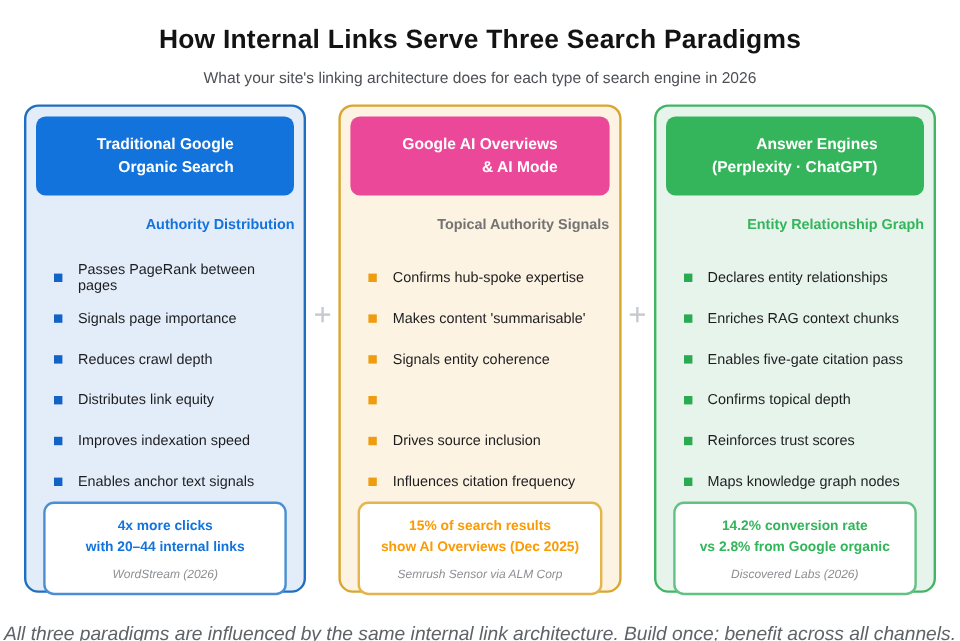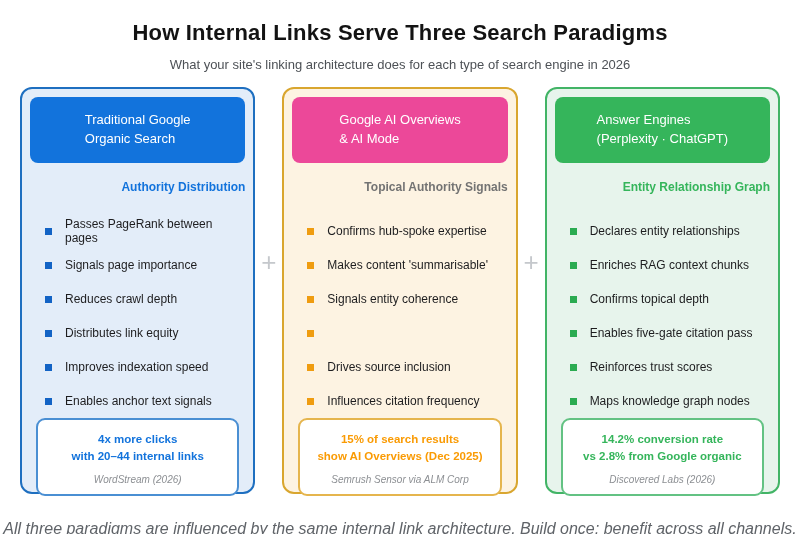--- a/index.html
+++ b/index.html
@@ -37,24 +37,24 @@
     display: flex;
     flex-direction: column;
   }
   .card-header {
     border-radius: 8px;
     min-height: 66px;
     display: flex;
     align-items: center;
     justify-content: center;
     color: #ffffff;
-    font-weight: 400;
+    font-weight: 700;
     font-size: 13px;
     line-height: 1.45;
-    text-align: left;
+    text-align: right;
     white-space: pre-line;
   }
   .section-label {
     margin-top: 17px;
     text-align: right;
     font-weight: 700;
     font-size: 12px;
   }
   .divider {
     height: 1px;
@@ -221,25 +221,25 @@
       <div class="item">
         <span class="bullet" style="background-color: rgb(43, 171, 81);"></span>
         <span class="item-text">Declares entity relationships</span>
       </div>
       <div class="item">
         <span class="bullet" style="background-color: rgb(43, 171, 81);"></span>
         <span class="item-text">Enriches RAG context chunks</span>
       </div>
       <div class="item">
         <span class="bullet" style="background-color: rgb(43, 171, 81);"></span>
+        <span class="item-text">Enables five-gate citation pass</span>
+      </div>
+      <div class="item">
+        <span class="bullet" style="background-color: rgb(43, 171, 81);"></span>
         <span class="item-text">Confirms topical depth</span>
-      </div>
-      <div class="item">
-        <span class="bullet" style="background-color: rgb(43, 171, 81);"></span>
-        <span class="item-text">Enables five-gate citation pass</span>
       </div>
       <div class="item">
         <span class="bullet" style="background-color: rgb(43, 171, 81);"></span>
         <span class="item-text">Reinforces trust scores</span>
       </div>
       <div class="item">
         <span class="bullet" style="background-color: rgb(43, 171, 81);"></span>
         <span class="item-text">Maps knowledge graph nodes</span>
       </div>
     </div>

